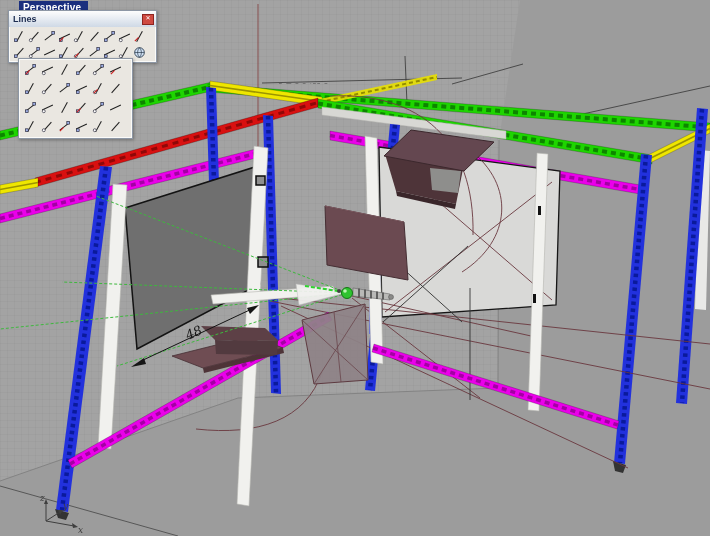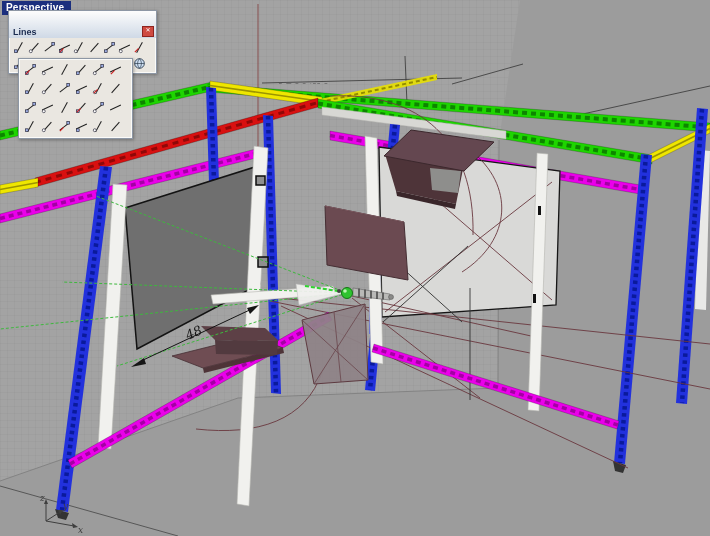--- a/index.html
+++ b/index.html
@@ -1,26 +1,26 @@
 <!DOCTYPE html>
 <html><head>
 <meta charset="utf-8">
 <style>
   html,body{margin:0;padding:0;background:#9c9c9c;}
   #stage{position:relative;width:710px;height:536px;overflow:hidden;
          font-family:"Liberation Sans",sans-serif;background:#9c9c9c;}
   #scene{position:absolute;left:0;top:0;}
   
-  .vp-label{position:absolute;left:2px;top:1px;background:#1b2f7e;color:#fff;
+  .vp-label{position:absolute;left:19px;top:1px;background:#1b2f7e;color:#fff;
             font-size:10px;font-weight:bold;padding:1px 7px 2px 4px;letter-spacing:.2px;}
   
   .toolbar{position:absolute;background:#eae7e1;border:1px solid #8d97a5;
            box-shadow:inset 0 0 0 1px #fbfbf9,1px 1px 3px rgba(0,0,0,.3);}
-  .tb-title{display:flex;align-items:flex-end;justify-content:space-between;
-            height:12px;padding:14px 2px 1px 4px;
+  .tb-title{display:flex;align-items:flex-start;justify-content:space-between;
+            height:12px;padding:3px 2px 1px 4px;
             background:linear-gradient(#fdfdfd,#cfd9e6);gap:30px;}
   .tb-title span{font-size:9px;font-weight:bold;color:#1c2c50;line-height:10px;}
   .tb-close{width:10px;height:9px;background:#cf4a41;border:1px solid #8d2420;
             color:#fff;font-size:6px;line-height:7px;text-align:center;cursor:pointer;}
   .icon-rows{padding:1px 2px 2px 3px;}
   .icon-row{display:flex;}
   .icon-cell{width:15px;height:16px;display:flex;align-items:center;justify-content:center;}
   #tb-transform .icon-cell{width:17px;height:19px;}
   .icon-cell svg{display:block;}
   .dim-text{font-family:"DejaVu Serif",serif;font-style:italic;}

